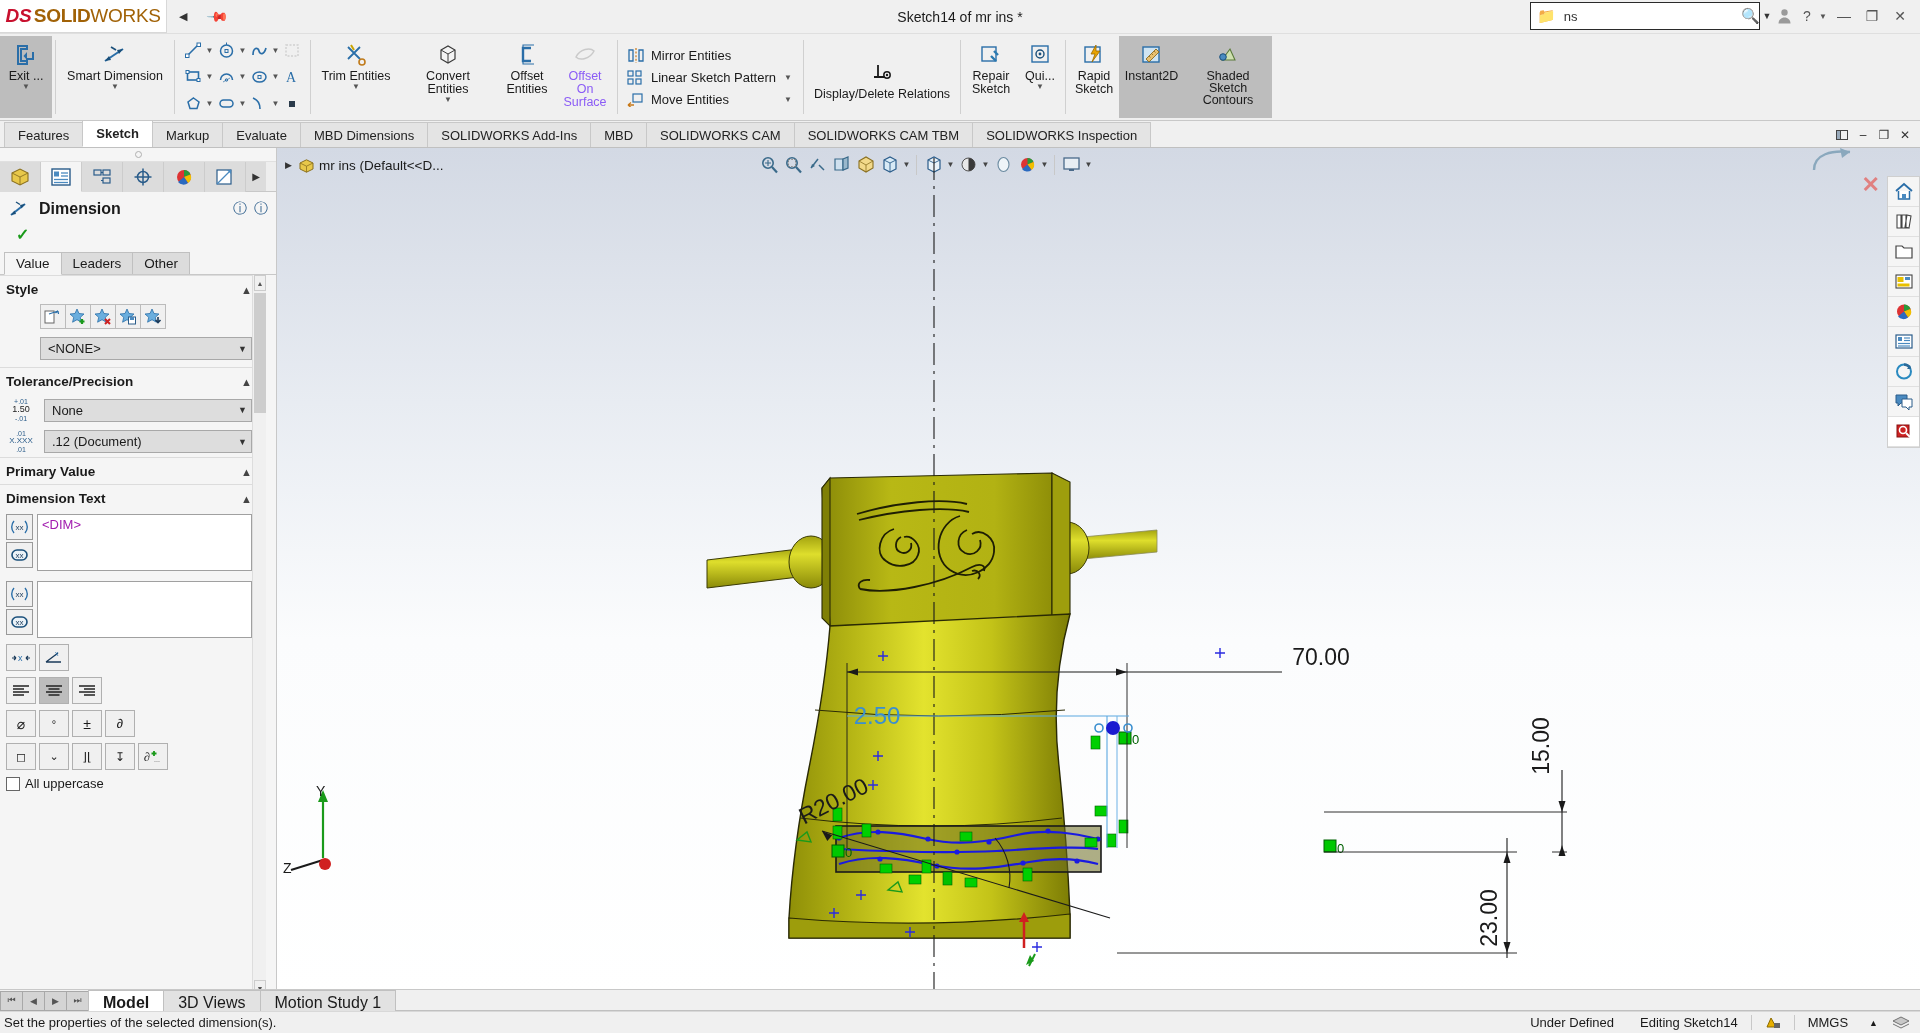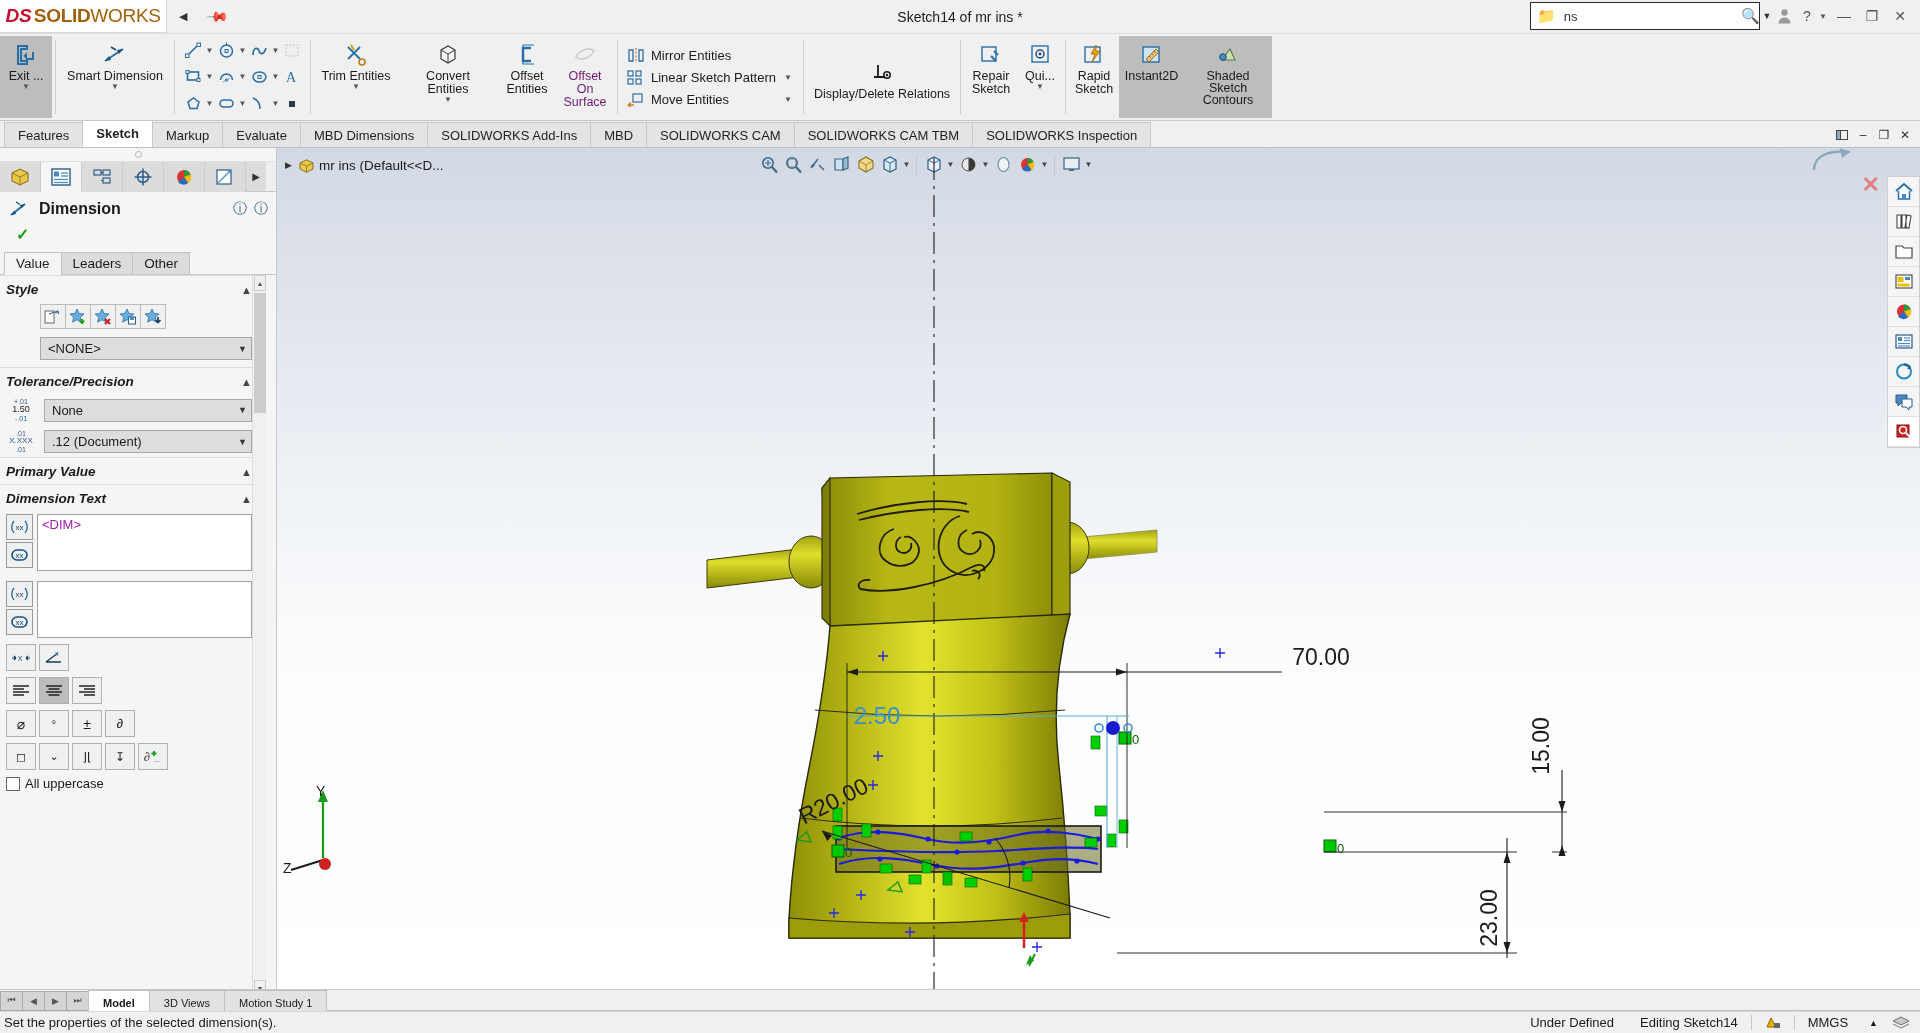--- a/index.html
+++ b/index.html
@@ -62,21 +62,21 @@
     display: flex; align-items: stretch;
   }
   .rgroup { display: flex; align-items: stretch; padding: 2px 0; }
   .rsep { width: 1px; background: #d0d0d0; margin: 6px 3px; }
   .btn-big {
     display: flex; flex-direction: column; align-items: center; justify-content: flex-start;
     padding: 4px 6px 0 6px; min-width: 44px; cursor: default; text-align: center;
     font-size: 12.5px; line-height: 13px; color: #1a1a1a;
   }
   .btn-big.sel { background: #bdbdbd; }
-  .btn-big.disabled { color: #701a75; }
+  .btn-big.disabled { color: #8b5cf6; }
   .btn-ico { height: 30px; display: flex; align-items: center; justify-content: center; }
   .btn-lbl { max-width: 78px; }
   .dd-arrow { font-size: 8px; color: #555; line-height: 6px; margin-top:1px;}
   .smallrow { display:flex; flex-direction:column; justify-content:center; padding: 3px 2px;}
   .btn-sm {
     display: flex; align-items: center; gap: 5px; padding: 2px 6px 2px 3px; font-size: 13px;
     cursor: default; height: 22px;
   }
   .icocell { width: 20px; height: 18px; display:flex; align-items:center; justify-content:center; }
   .tinyarrow { font-size:8px; color:#555; padding-left:3px;}
@@ -119,21 +119,20 @@
   .pm-ok { padding: 2px 0 8px 16px; font-size: 16px; color: #1a9a1a; font-weight: bold; }
   .vtabs { display:flex; padding: 0 0 0 4px; border-bottom: 1px solid #c8c8c8;}
   .vtab { padding: 3px 11px; font-size: 13.5px; background:#dcdcdc; border:1px solid #c0c0c0; border-bottom:none; margin-right:-1px; cursor:default;}
   .vtab.active { background:#f5f5f5; border-bottom:1px solid #f5f5f5; margin-bottom:-1px;}
   .lp-scroll { flex:1; overflow: hidden; position: relative; }
   .lp-inner { padding: 0; }
   .sect-head {
     display:flex; align-items:center; justify-content: space-between;
     padding: 6px 10px 5px 6px; font-weight: bold; font-size: 13.5px;
     border-top: 1px solid #dcdcdc;
-    font-style: italic;
   }
   .sect-head .chev { font-size: 11px; color:#444; font-weight:normal;}
   .iconrow { display:flex; padding: 2px 0 6px 40px; }
   .sqbtn { width: 26px; height: 25px; border: 1px solid #bbb; background: #f0f0f0;
            display:flex;align-items:center;justify-content:center; margin-right:-1px; }
   .ddrow { display:flex; align-items:flex-end; padding: 2px 10px 7px 40px; }
   .combo {
     flex: 1; height: 23px; background: #ddd; border: 1px solid #a8a8a8;
     display:flex; align-items:center; padding: 0 4px 0 7px; font-size: 13px;
   }
@@ -188,21 +187,21 @@
   .confirmArrow { position:absolute; right: 62px; top: -2px; color:#7f9fb5; font-size:17px;}
 
   
   .bottomtabs {
     position:absolute; bottom: 22px; left:0; width: 1920px; height: 22px;
     background:#f0f0f0; display:flex; align-items:stretch; border-top:1px solid #c8c8c8;
   }
   .navbtns { display:flex; align-items:center; }
   .navb { width:23px;height:20px;border:1px solid #a8a8a8;background:#d4d4d4;
           display:flex;align-items:center;justify-content:center;font-size:9px;color:#555;margin-right:-1px;}
-  .btab { padding: 12px 14px; display:flex;align-items:center; font-size:11px;
+  .btab { padding: 12px 14px; display:flex;align-items:center; font-size:16px;
           background:#e2e2e2; border:1px solid #c0c0c0; border-bottom:none; margin-right:-1px; cursor:default;}
   .btab.active { background:#fff; font-weight:bold; }
   .bt-rest { flex:1; border-bottom:1px solid #c0c0c0; }
   .statusbar {
     position:absolute; bottom:0; left:0; width:1920px; height:22px;
     background:#f0f0f0; display:flex; align-items:center; font-size:13px;
     border-top:1px solid #d8d8d8;
   }
   .sb-left { padding-left: 4px; }
   .sb-right { margin-left:auto; display:flex; align-items:center; gap: 0; padding-right:4px;}

